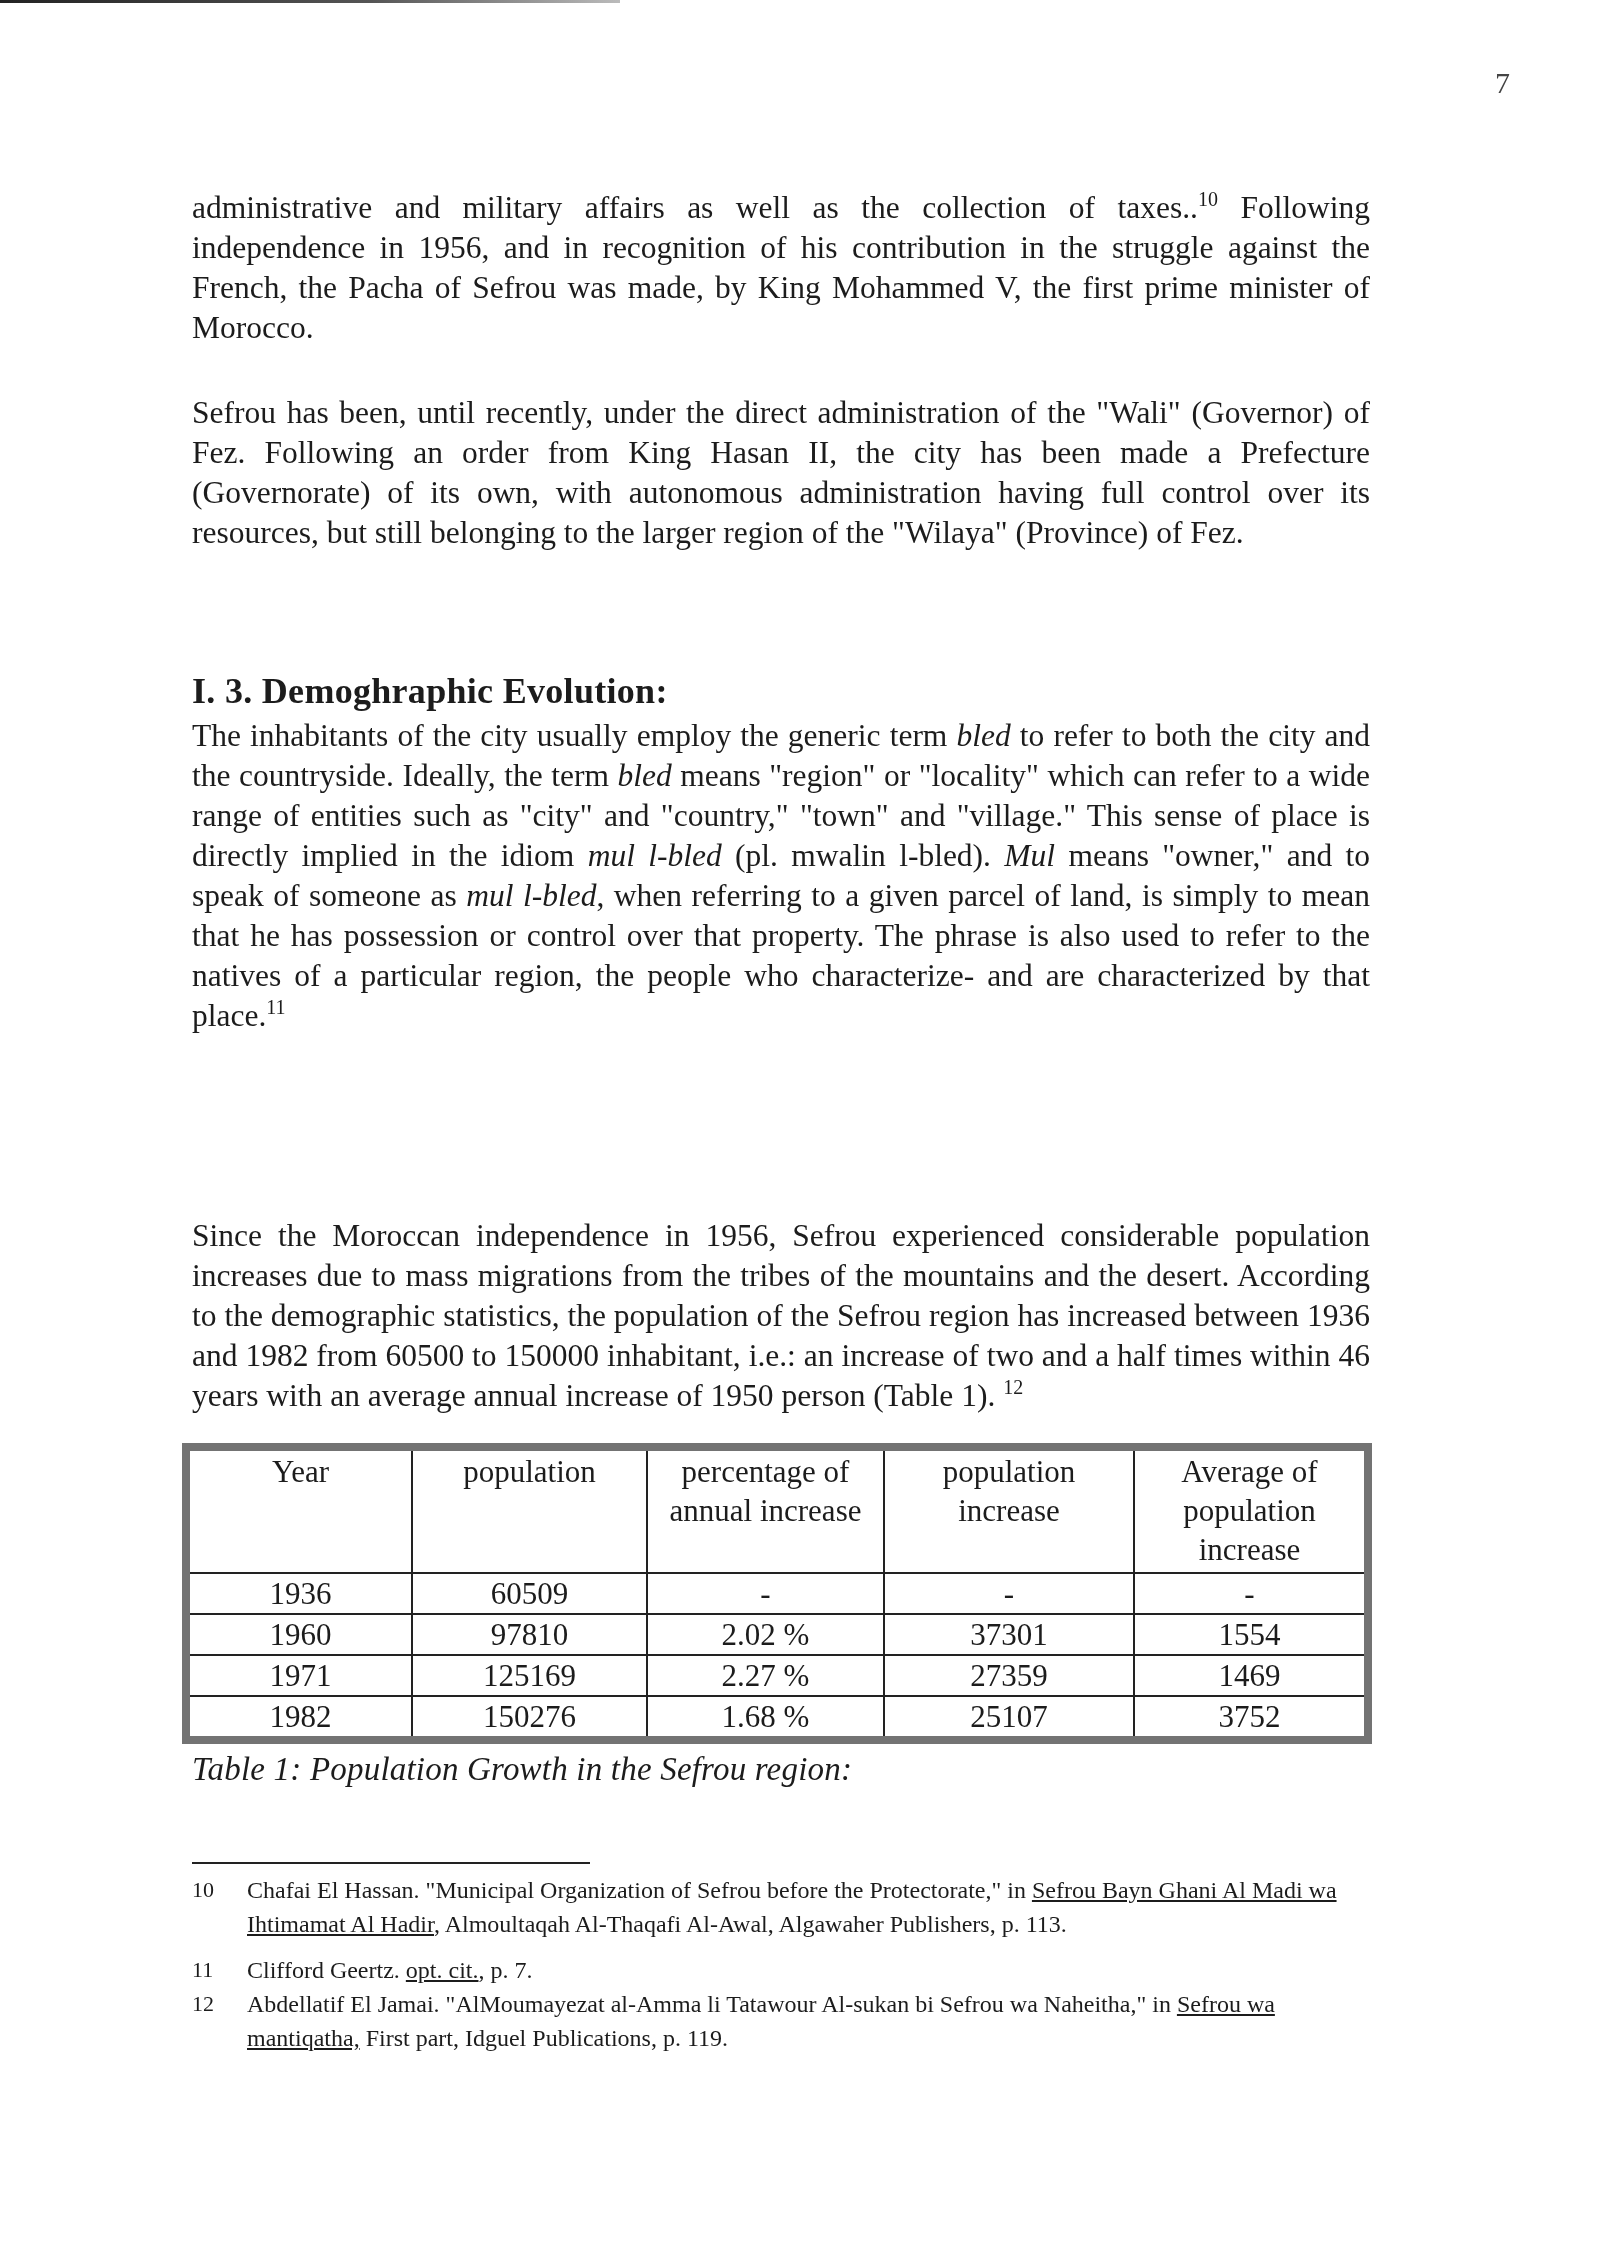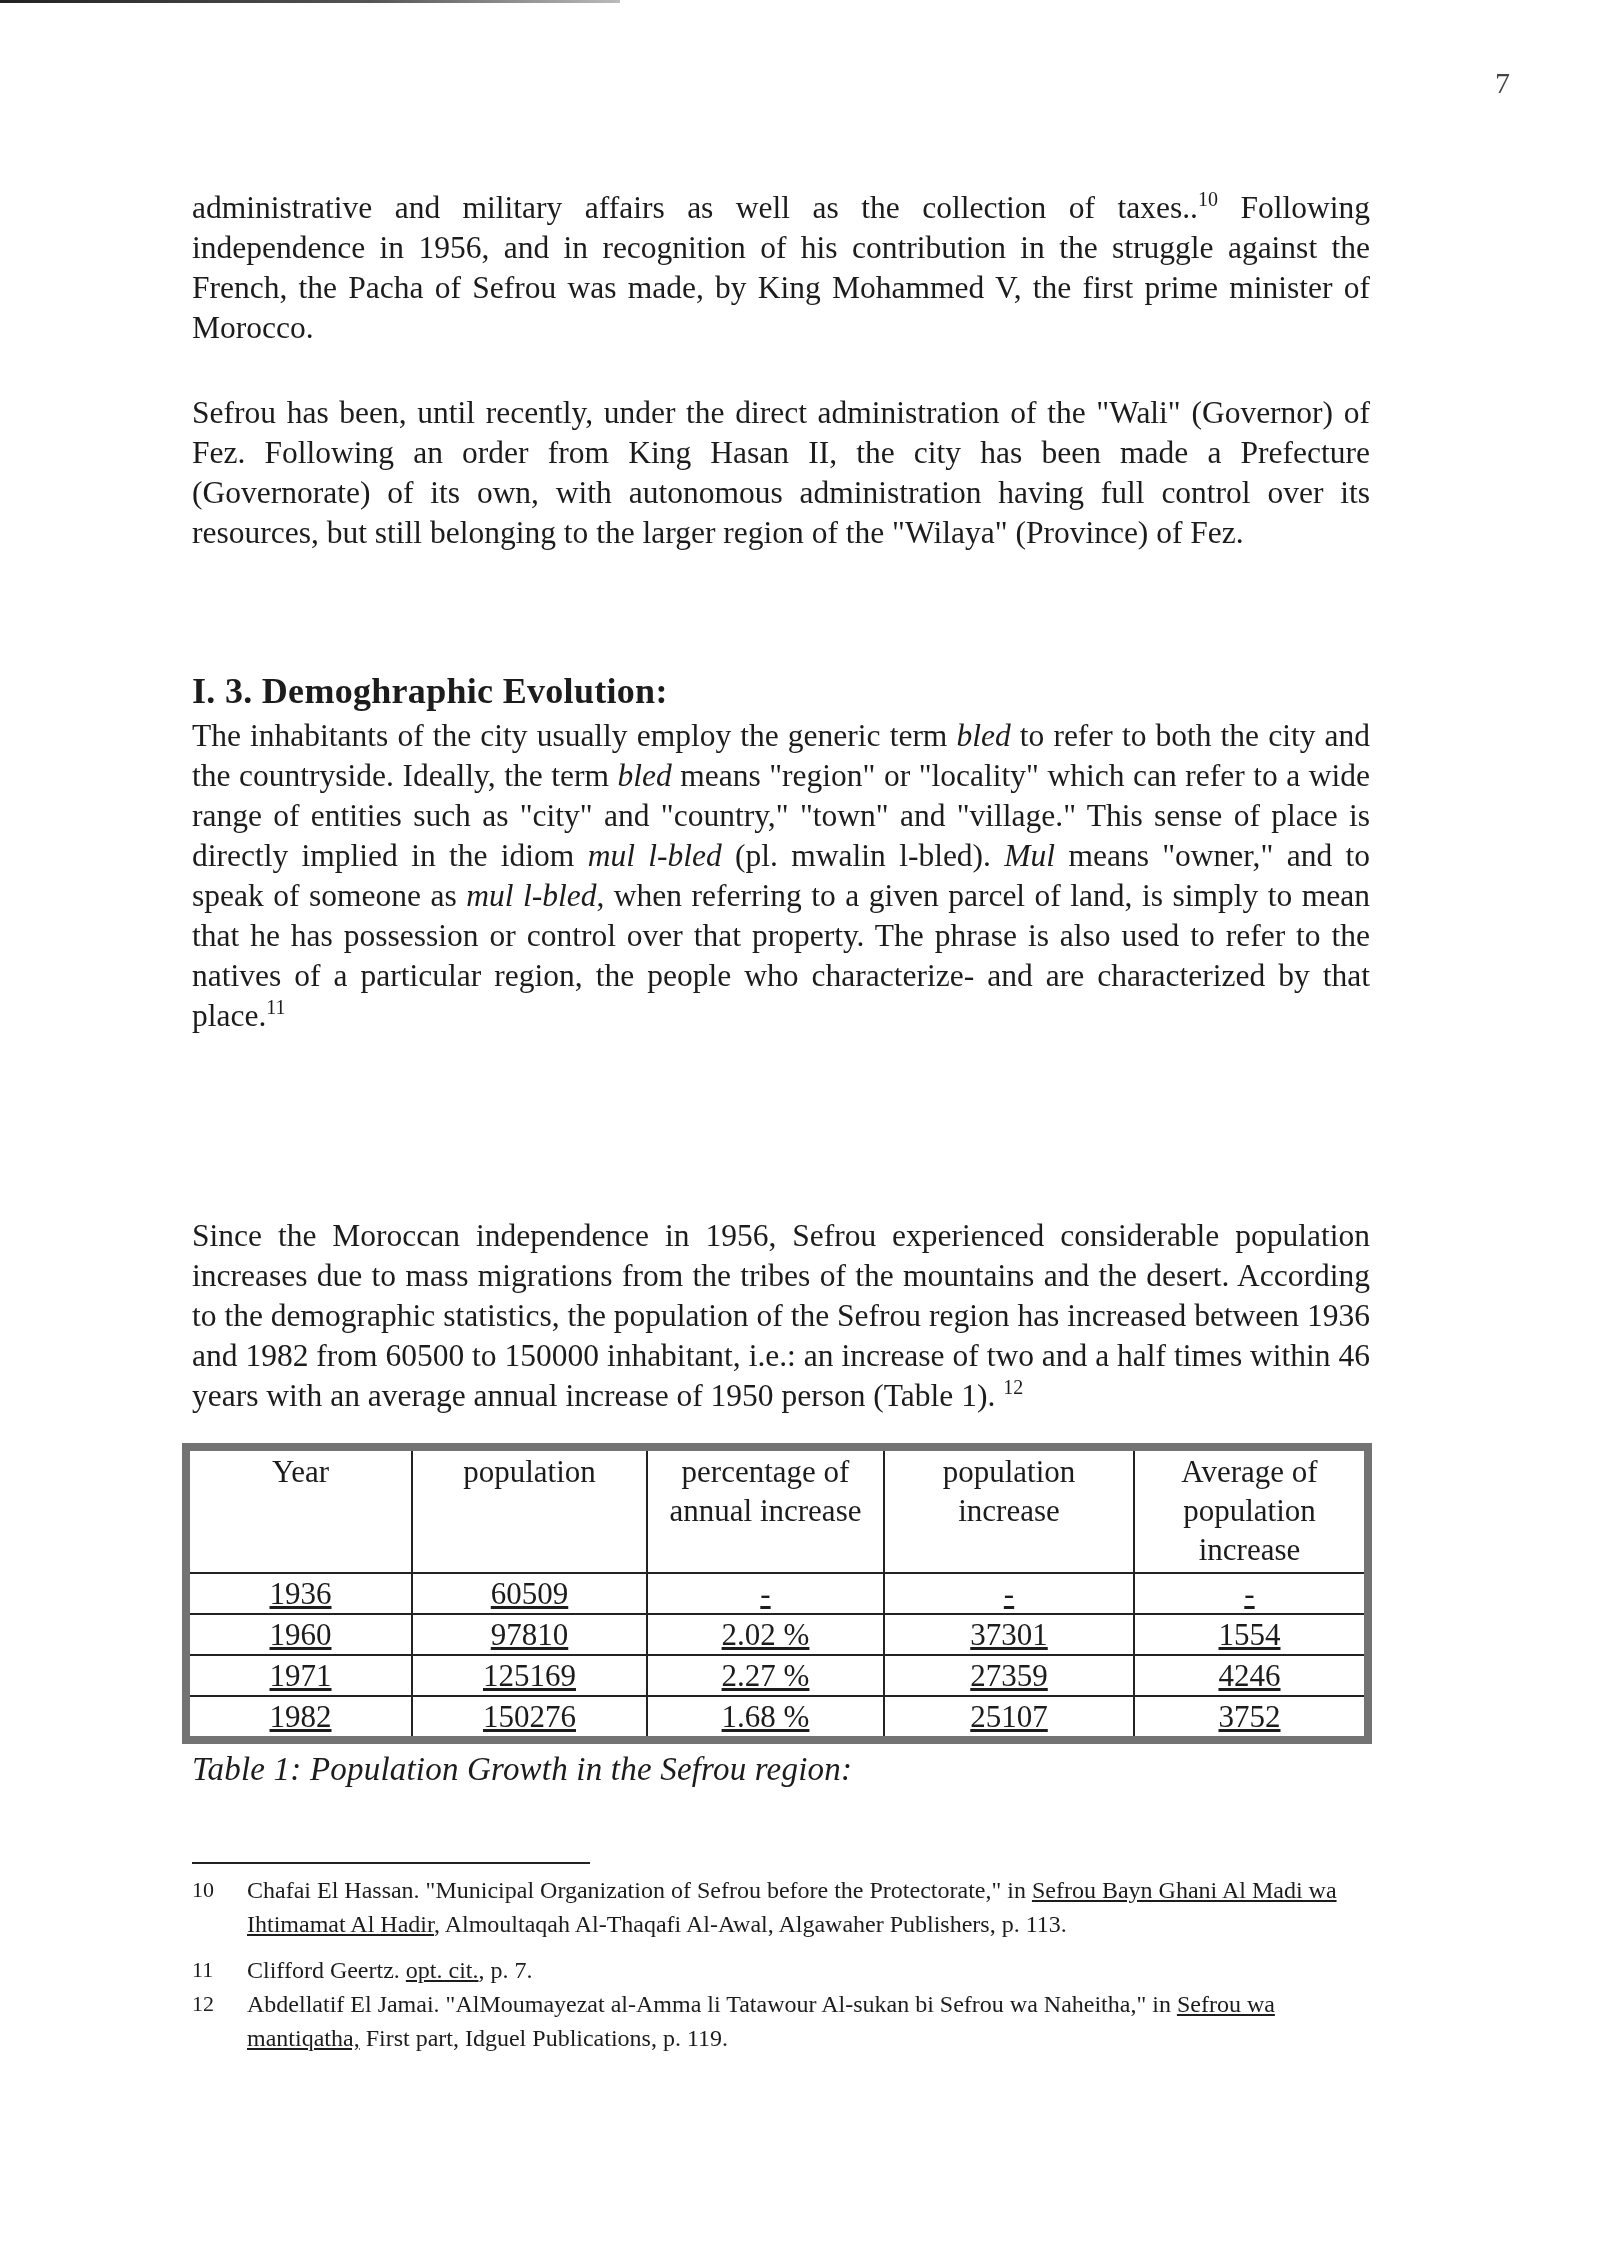--- a/index.html
+++ b/index.html
@@ -35,21 +35,21 @@
   .data-table {
     position: absolute; left: 182px; top: 1443px; width: 1182px;
     border-collapse: collapse; border: 8px solid #737373;
     font-size: 31px; table-layout: fixed;
   }
   .data-table th, .data-table td {
     border: 2px solid #222; text-align: center; padding: 0 4px;
     font-weight: normal;
   }
   .data-table th { vertical-align: top; line-height: 39px; height: 120px; padding-top: 1px; }
-  .data-table td { line-height: 39px; height: 39px; padding: 0; text-decoration: underline; }
+  .data-table td { line-height: 39px; height: 39px; padding: 0; }
   .col1 { width: 226px; } .col2 { width: 235px; } .col3 { width: 237px; }
   .col4 { width: 250px; } .col5 { width: 234px; }
 
   .caption {
     position: absolute; left: 192px; top: 1751px; margin: 0;
     font-size: 33px; font-style: italic; letter-spacing: 0.2px;
   }
   .fn-rule {
     position: absolute; left: 192px; top: 1862px; width: 398px; height: 2px;
     background: #222;
@@ -112,21 +112,21 @@
       <td>97810</td>
       <td>2.02 %</td>
       <td>37301</td>
       <td>1554</td>
     </tr>
     <tr>
       <td>1971</td>
       <td>125169</td>
       <td>2.27 %</td>
       <td>27359</td>
-      <td>4246</td>
+      <td>1469</td>
     </tr>
     <tr>
       <td>1982</td>
       <td>150276</td>
       <td>1.68 %</td>
       <td>25107</td>
       <td>3752</td>
     </tr>
   </tbody>
 </table>

